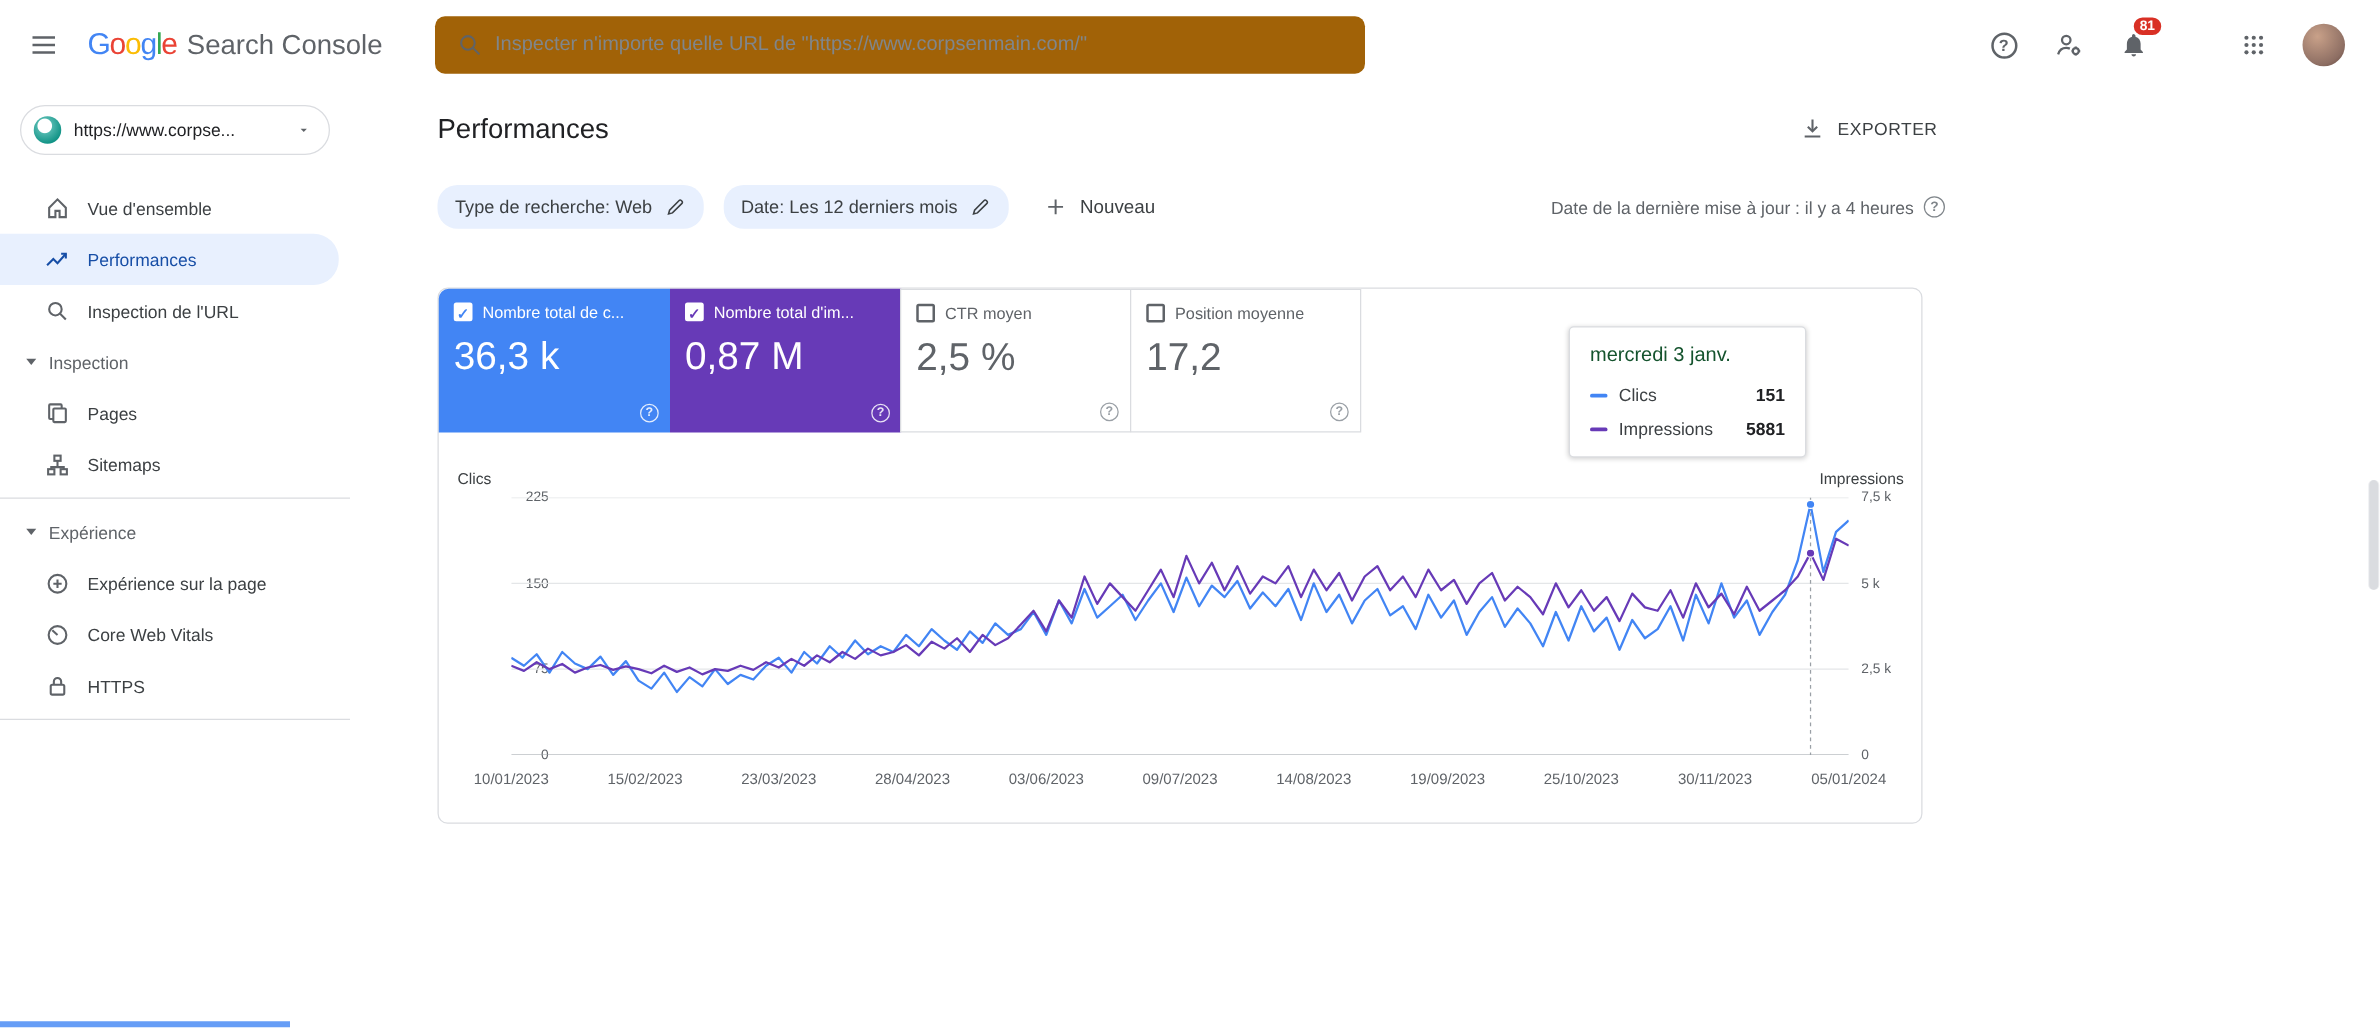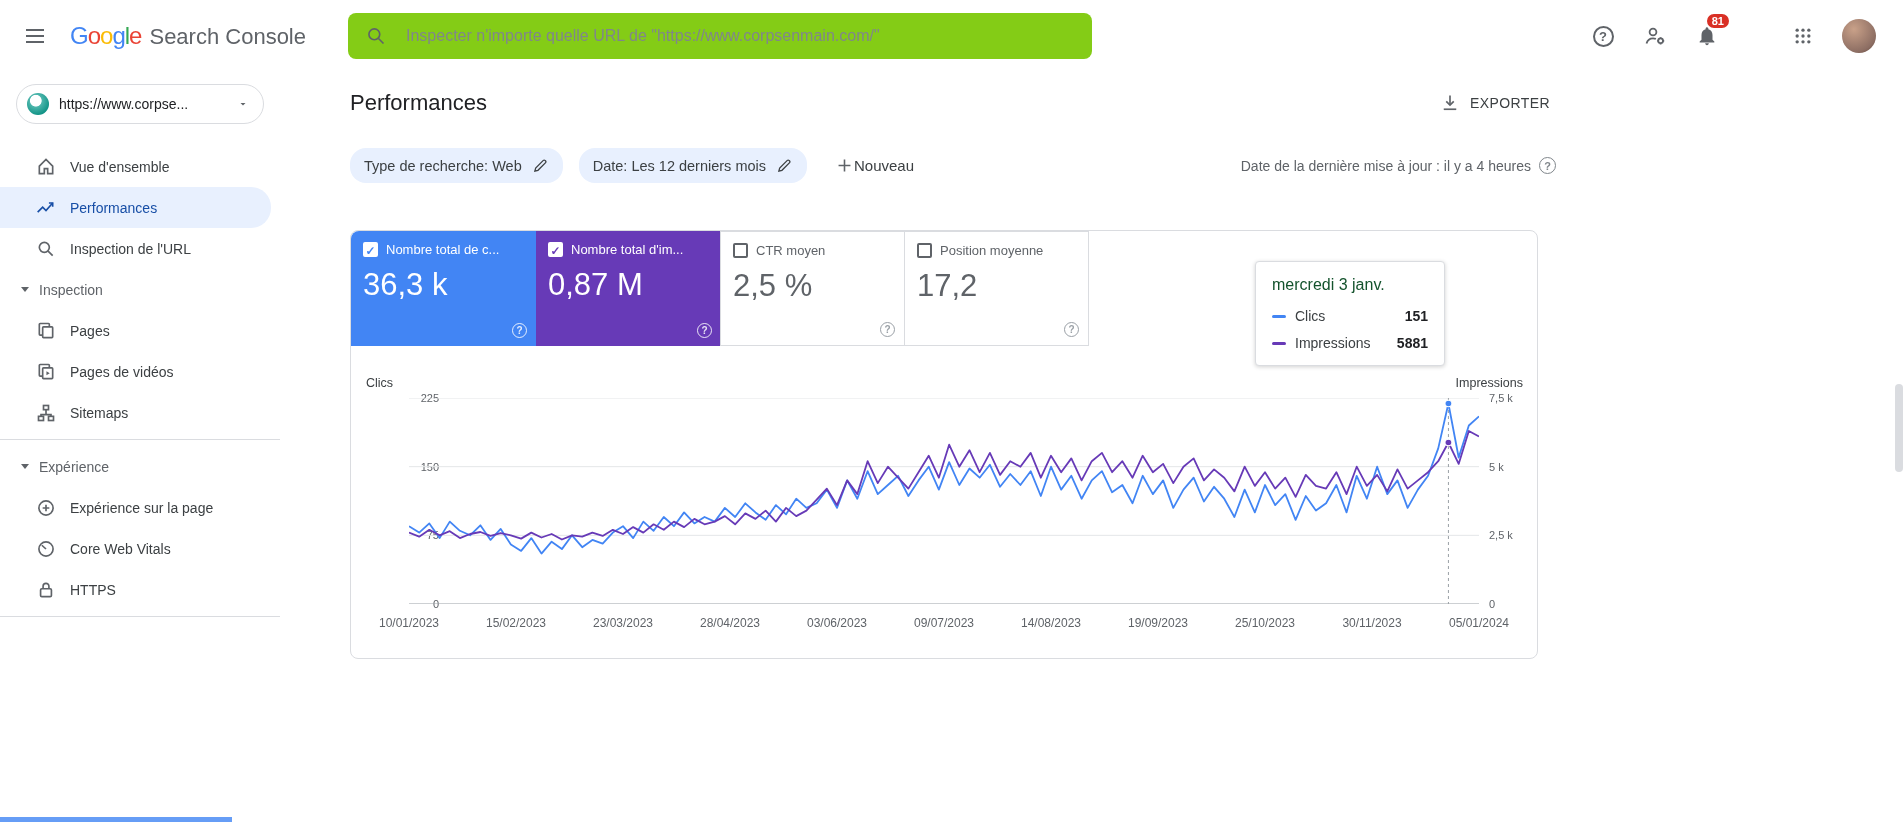--- a/index.html
+++ b/index.html
@@ -6,22 +6,22 @@
   html,body { width:1904px; height:822px; overflow:hidden; background:#fff;
               font-family:"Liberation Sans", sans-serif; color:#202124; }
 
   
   .topbar { height:72px; display:flex; align-items:center; padding:0 28px 0 26px; background:#fff;justify-content:flex-end; }
   .hamburger { width:24px; cursor:pointer; margin-right:20px; }
   .hamburger i { display:block; width:18px; height:2px; background:#5f6368; margin:4px 0; }
   .logo { display:flex; align-items:baseline; gap:8px; white-space:nowrap; }
   .logo .gword { font-size:24px; letter-spacing:-1px; }
   .logo .product { font-size:22px; color:#5f6368; }
-  .searchbar { margin-left:42px; width:744px; height:46px; background:#84cc16; border-radius:8px;
-               display:flex; align-items:center; padding:0 18px; gap:20px; }
+  .searchbar { margin-left:42px; width:744px; height:46px; background:#a16207; border-radius:8px;
+               display:flex; align-items:center; padding:0 18px; gap:10px; }
   .searchbar input { flex:1; border:none; outline:none; background:transparent; font-size:16px;
                      font-family:"Liberation Sans",sans-serif; color:#202124; }
   .searchbar input::placeholder { color:#80868b; }
   .topbar-right { margin-left:auto; display:flex; align-items:center; gap:26px; }
   .icon-btn { position:relative; width:26px; height:26px; display:flex; align-items:center; justify-content:center;
               color:#5f6368; cursor:pointer; }
   .help-circle { width:21px; height:21px; border:2px solid #5f6368; border-radius:50%;
                  font-size:13px; font-weight:bold; color:#5f6368; display:flex; align-items:center; justify-content:center; }
   .badge { position:absolute; top:-11px; right:-11px; background:#d93025; color:#fff; font-size:11px; font-weight:bold;
            padding:1px 5px; border-radius:9px; border:2px solid #fff; }
@@ -57,21 +57,21 @@
   .title-row { width:1200px; display:flex; align-items:center; justify-content:space-between; }
   .page-title { font-size:22px; font-weight:normal; color:#202124; }
   .export-btn { display:flex; align-items:center; gap:10px; background:none; border:none; cursor:pointer;
                 font-family:"Liberation Sans",sans-serif; font-size:14px; color:#3c4043; letter-spacing:.4px; }
   .export-btn svg { color:#5f6368; }
   .filters-row { width:1206px; margin-top:32px; display:flex; align-items:center; }
   .chip { height:35px; background:#e8f0fe; border:none; border-radius:16px; display:flex; align-items:center;
           gap:10px; padding:0 14px; font-family:"Liberation Sans",sans-serif; font-size:14.5px; color:#3c4043; cursor:pointer; }
   .chip + .chip { margin-left:16px; }
   .chip svg { color:#3c4043; }
-  .new-btn { margin-left:28px; display:flex; align-items:center; background:none; border:none; cursor:pointer;
+  .new-btn { margin-left:28px; display:flex; align-items:center; gap:10px; background:none; border:none; cursor:pointer;
              font-family:"Liberation Sans",sans-serif; font-size:15px; color:#3c4043; }
   .new-btn svg { color:#5f6368; }
   .last-update { margin-left:auto; display:flex; align-items:center; gap:8px; font-size:14px; color:#5f6368; }
   .mini-help { width:17px; height:17px; border:1.5px solid #80868b; border-radius:50%; font-size:11px; font-weight:bold;
                color:#80868b; display:flex; align-items:center; justify-content:center; flex:none; }
 
   
   .perf-card { position:relative; margin-top:47px; width:1188px; border:1px solid #dadce0; border-radius:8px;
                background:#fff; padding-bottom:18px; }
   .tiles { display:flex; }
@@ -221,30 +221,20 @@
           <svg width="20" height="20" viewBox="0 0 24 24" fill="none" stroke="currentColor" stroke-width="2">
             <rect x="8" y="7" width="12" height="13" rx="1"></rect>
             <path d="M16 7V4a1 1 0 0 0-1-1H5a1 1 0 0 0-1 1v12a1 1 0 0 0 1 1h3"></path>
           </svg>
         </span>
       <span>Pages</span>
     </div>
     <div class="nav-item">
       <span class="nicon">
           <svg width="20" height="20" viewBox="0 0 24 24" fill="none" stroke="currentColor" stroke-width="2">
-            <rect x="8" y="7" width="12" height="13" rx="1"></rect>
-            <path d="M16 7V4a1 1 0 0 0-1-1H5a1 1 0 0 0-1 1v12a1 1 0 0 0 1 1h3"></path>
-            <path d="M12.5 11l4 2.5-4 2.5z" fill="currentColor" stroke="none"></path>
-          </svg>
-        </span>
-      <span>Pages de vidéos</span>
-    </div>
-    <div class="nav-item">
-      <span class="nicon">
-          <svg width="20" height="20" viewBox="0 0 24 24" fill="none" stroke="currentColor" stroke-width="2">
             <rect x="9" y="3" width="6" height="5"></rect>
             <path d="M12 8v4M6 16v-2h12v2M12 12v2"></path>
             <rect x="3" y="16" width="6" height="5"></rect>
             <rect x="15" y="16" width="6" height="5"></rect>
           </svg>
         </span>
       <span>Sitemaps</span>
     </div>
 
     <div class="side-divider"></div>

